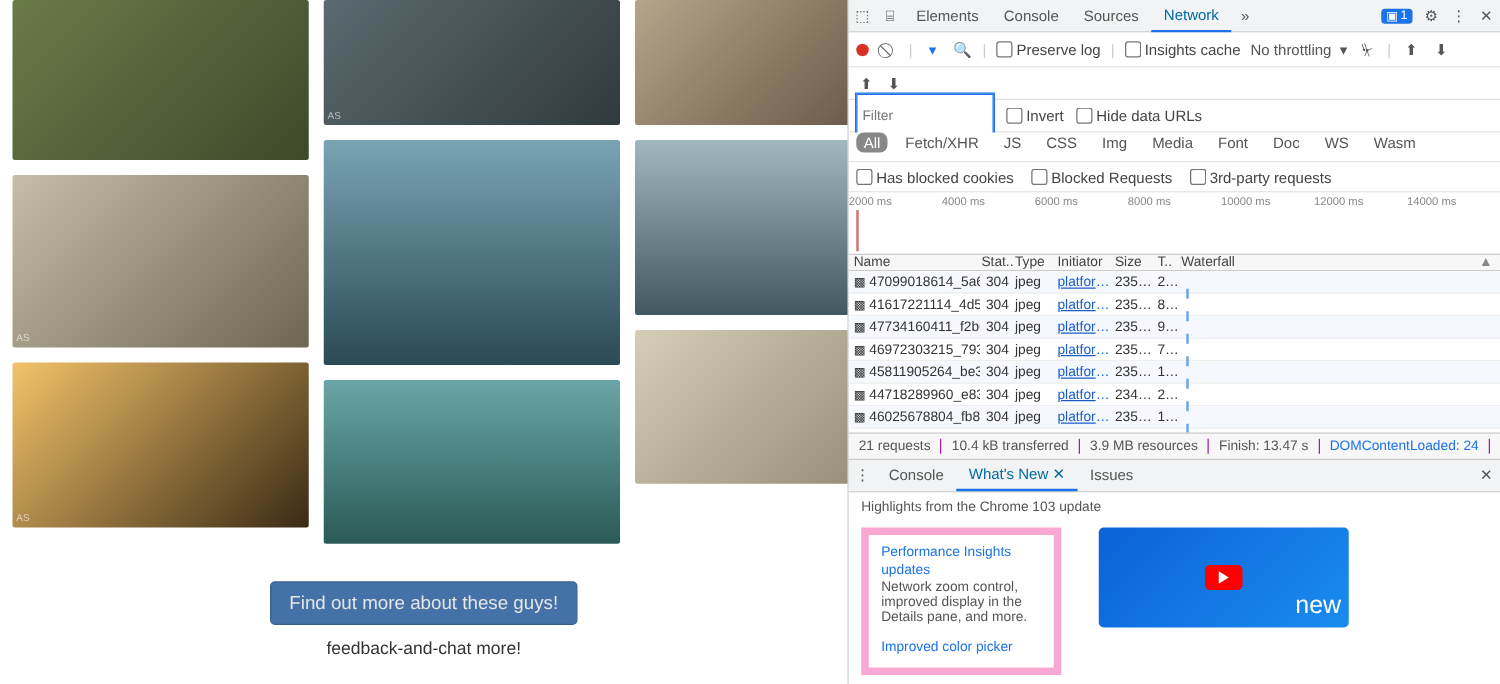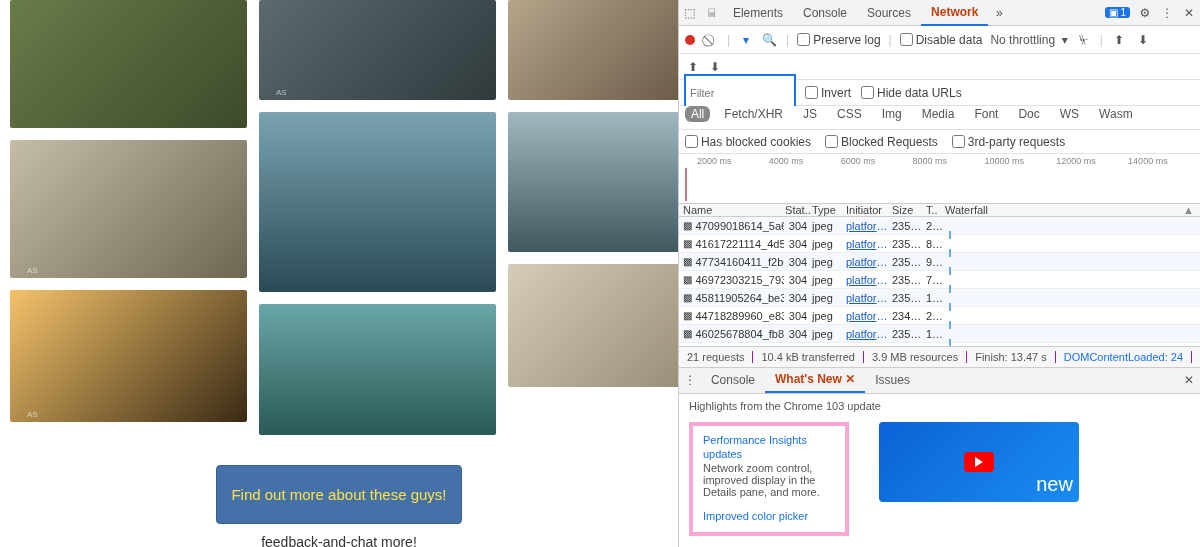--- a/index.html
+++ b/index.html
@@ -1,39 +1,39 @@
 <!DOCTYPE html>
 <html><head>
 <meta charset="utf-8">
 <style>
 * { box-sizing: border-box; margin: 0; padding: 0; }
 body { font-family: -apple-system, "Segoe UI", Arial, sans-serif; font-size: 12px; color: #333; background: #fff; width: 1200px; height: 547px; overflow: hidden; display: flex; }
 .left-pane { width: 770px; height: 547px; overflow: hidden; padding: 0 10px; }
 .gallery { display: flex; gap: 12px; }
 .col { display: flex; flex-direction: column; gap: 12px; }
 .thumb { width: 237px; background: #888; border-radius: 2px; position: relative; overflow: hidden; }
-.thumb .watermark { position: absolute; bottom: 3px; left: 17px; color: rgba(255,255,255,0.6); font-size: 8px; }
+.thumb .watermark { position: absolute; bottom: 3px; left: 3px; color: rgba(255,255,255,0.6); font-size: 8px; }
 .c1a { height: 128px; background: linear-gradient(135deg,#6a7b4a,#3d4a2a); }
 .c1b { height: 138px; background: linear-gradient(135deg,#c4bda8,#6d6652); }
 .c1c { height: 132px; background: linear-gradient(135deg,#f4c36a,#3a2a15); }
 .c2a { height: 100px; background: linear-gradient(135deg,#5a6a6e,#303a3d); }
 .c2b { height: 180px; background: linear-gradient(180deg,#7aa4b3,#2a4a55); }
 .c2c { height: 131px; background: linear-gradient(180deg,#6aa6a8,#2a5a55); }
 .c3a { height: 100px; background: linear-gradient(135deg,#b5a58a,#5a4a3a); }
 .c3b { height: 140px; background: linear-gradient(180deg,#a0b8c0,#405860); }
 .c3c { height: 123px; background: linear-gradient(135deg,#d5cdb8,#8a826d); }
 .cta-area { text-align: center; margin-top: 30px; }
-.cta-btn { display: inline-block; background: #4472a8; color: #fde047; border: 1px solid #3a6090; border-radius: 4px; padding: 20px 14px; font-size: 15px; cursor: pointer; }
+.cta-btn { display: inline-block; background: #4472a8; color: #e5e5e5; border: 1px solid #3a6090; border-radius: 4px; padding: 8px 14px; font-size: 15px; cursor: pointer; }
 .cta-text { margin-top: 10px; font-size: 14px; color: #333; }
 
 .devtools { flex: 1; height: 547px; border-left: 1px solid #ccc; display: flex; flex-direction: column; background: #f1f3f4; }
 .dt-tabbar { display: flex; align-items: center; height: 26px; background: #f1f3f4; border-bottom: 1px solid #ccc; font-size: 12px; }
 .dt-ico { width: 22px; text-align: center; color: #555; cursor: pointer; }
 .dt-tab { padding: 0 10px; height: 26px; display: flex; align-items: center; color: #555; cursor: pointer; }
-.dt-tab.active { color: #c2410c; border-bottom: 2px solid #1a73e8; font-weight: bold; }
+.dt-tab.active { color: #0369a1; border-bottom: 2px solid #1a73e8; }
 .dt-spacer { flex: 1; }
 .badge { background: #1a73e8; color: #fff; border-radius: 3px; padding: 0 4px; font-size: 10px; margin: 0 4px; display: flex; align-items: center; gap: 2px; }
 
 .dt-toolbar { display: flex; align-items: center; height: 28px; background: #fff; border-bottom: 1px solid #e0e0e0; padding: 0 6px; gap: 8px; font-size: 12px; }
 .rec-dot { width: 10px; height: 10px; border-radius: 50%; background: #d93025; }
 .tb-ico { color: #555; cursor: pointer; width: 16px; text-align: center; }
 .cb { display: flex; align-items: center; gap: 3px; color: #444; }
 .cb input { margin: 0; }
 .throttle { color: #555; }
 
@@ -69,21 +69,21 @@
 .wf-bar { position: absolute; left: 4px; top: 5px; height: 8px; width: 2px; background: #6aa8e8; }
 .file-ico { width: 12px; height: 12px; display: inline-block; font-size: 10px; }
 
 .dt-status { height: 22px; background: #f7f7f7; border-top: 1px solid #ccc; border-bottom: 1px solid #ccc; display: flex; align-items: center; padding: 0 8px; gap: 8px; font-size: 11px; color: #555; overflow: hidden; white-space: nowrap; }
 .dt-status span { border-right: 1px solid #a21caf; padding-right: 8px; }
 .domc { color: #1a73e8; }
 
 .dt-drawer-tabs { display: flex; align-items: center; height: 26px; background: #f1f3f4; border-bottom: 1px solid #ccc; font-size: 12px; }
 .drawer-body { flex: 1; background: #fff; padding: 6px 10px; font-size: 11px; color: #555; overflow: hidden; }
 .drawer-content { display: flex; gap: 30px; margin-top: 10px; }
-.insights-card { border: 4px solid #f9a8d4; padding: 8px 10px; width: 160px; }
+.insights-card { border: 6px solid #f9a8d4; padding: 8px 10px; width: 160px; }
 .insights-card a { color: #1a73e8; display: block; margin-bottom: 2px; }
 .chrome-promo { width: 200px; height: 80px; background: linear-gradient(135deg,#0b62d6,#1a8cf0); border-radius: 4px; position: relative; color: #fff; display: flex; align-items: flex-end; justify-content: flex-end; padding: 6px; font-size: 20px; }
 .chrome-promo .play { position: absolute; left: 50%; top: 50%; transform: translate(-50%,-50%); width: 30px; height: 20px; background: #f00; border-radius: 4px; display: flex; align-items: center; justify-content: center; }
 .chrome-promo .play::after { content: ""; border-left: 8px solid #fff; border-top: 5px solid transparent; border-bottom: 5px solid transparent; }
 </style>
 </head>
 <body>
 
 <div class="left-pane">
   <div class="gallery">
@@ -139,21 +139,21 @@
     <span class="tb-ico" style="color:#1a73e8">▾</span>
     <span class="tb-ico">🔍</span>
     <span style="color:#ccc">|</span>
     <label class="cb">
         <input type="checkbox" style="">
         <span>Preserve log</span>
       </label>
     <span style="color:#ccc">|</span>
     <label class="cb">
         <input type="checkbox" style="">
-        <span>Disable data</span>
+        <span>Insights cache</span>
       </label>
     <span class="throttle"><span>No throttling</span> &nbsp;▾</span>
     <span class="tb-ico">⏧</span>
     <span style="color:#ccc">|</span>
     <span class="tb-ico">⬆</span>
     <span class="tb-ico">⬇</span>
   </div>
 
   <div class="dt-toolbar2">
     <span class="tb-ico">⬆</span>
@@ -197,21 +197,21 @@
         <span>Blocked Requests</span>
       </label>
     <label class="cb">
         <input type="checkbox" style="">
         <span>3rd-party requests</span>
       </label>
   </div>
 
   <div class="dt-timeline">
     <div class="tl-ticks">
-      <span class="tl-tick" style="padding-left:18px">2000 ms</span>
+      <span class="tl-tick" style="">2000 ms</span>
       <span class="tl-tick">4000 ms</span>
       <span class="tl-tick">6000 ms</span>
       <span class="tl-tick">8000 ms</span>
       <span class="tl-tick">10000 ms</span>
       <span class="tl-tick">12000 ms</span>
       <span class="tl-tick">14000 ms</span>
     </div>
     <div class="tl-bar"></div>
   </div>
 

